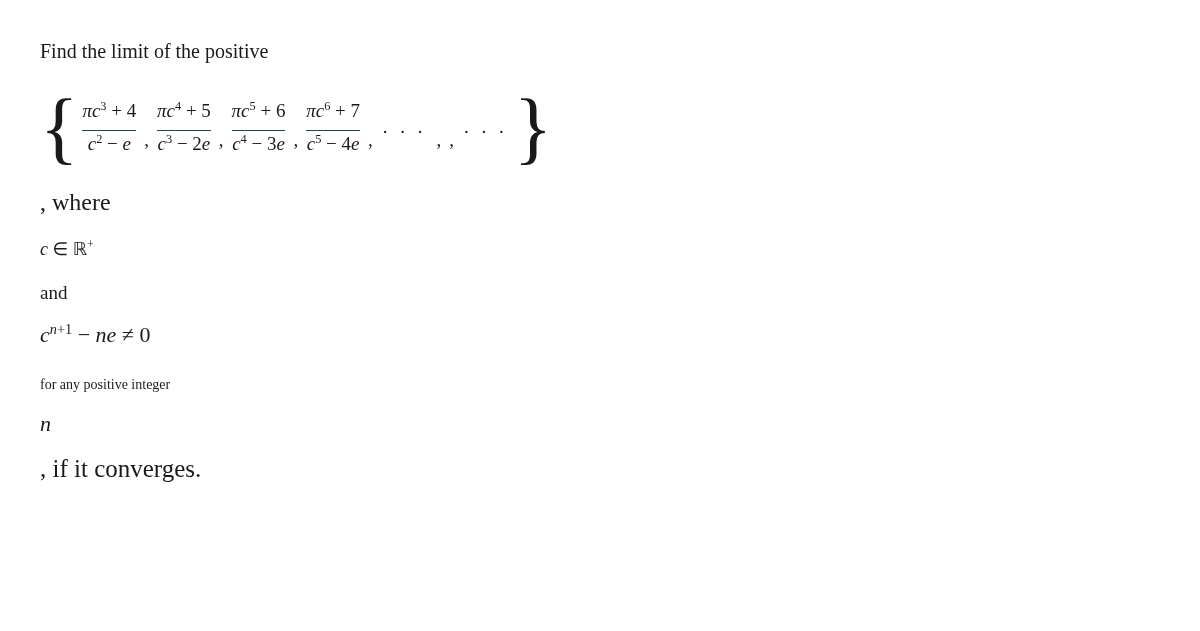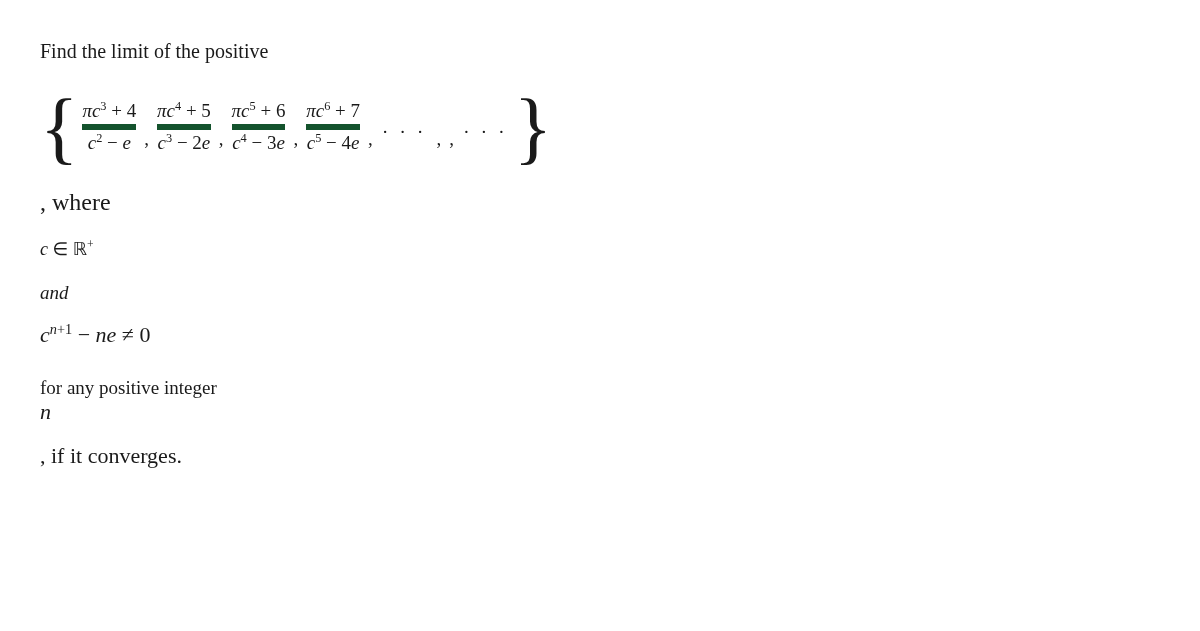--- a/index.html
+++ b/index.html
@@ -40,22 +40,22 @@
 
     .fraction {
       display: inline-flex;
       flex-direction: column;
       align-items: center;
       vertical-align: middle;
       margin: 0 4px;
     }
 
     .fraction .numerator {
-      border-bottom: 6px solid #14532d;
-      padding-bottom: 2px;
+      border-bottom: 1px solid #14532d;
+      padding-bottom: 8px;
       text-align: right;
       white-space: nowrap;
     }
 
     .fraction .denominator {
       padding-top: 2px;
       text-align: left;
       white-space: nowrap;
       font-family: Liberation Serif, serif;
     }
@@ -81,43 +81,43 @@
     .condition-line {
       margin-bottom: 22px;
       font-size: 18px;
       color: #1a1a1a;
     }
 
     .and-line {
       margin-bottom: 18px;
       font-size: 19px;
       color: #1a1a1a;
-      font-style: italic;
     }
 
     .ineq-line {
       margin-bottom: 29px;
       font-size: 22px;
       color: #1a1a1a;
     }
 
     .for-any-line {
-      font-size: 19px;
+      margin-bottom: 18px;
+      font-size: 14px;
       color: #1a1a1a;
     }
 
     .n-line {
       margin-bottom: 18px;
       font-size: 22px;
       font-style: italic;
       color: #1a1a1a;
     }
 
     .converges-line {
-      font-size: 22px;
+      font-size: 25px;
       color: #1a1a1a;
     }
 
     sup {
       font-size: 0.65em;
       vertical-align: super;
       line-height: 0;
     }
 
     .math-italic {

